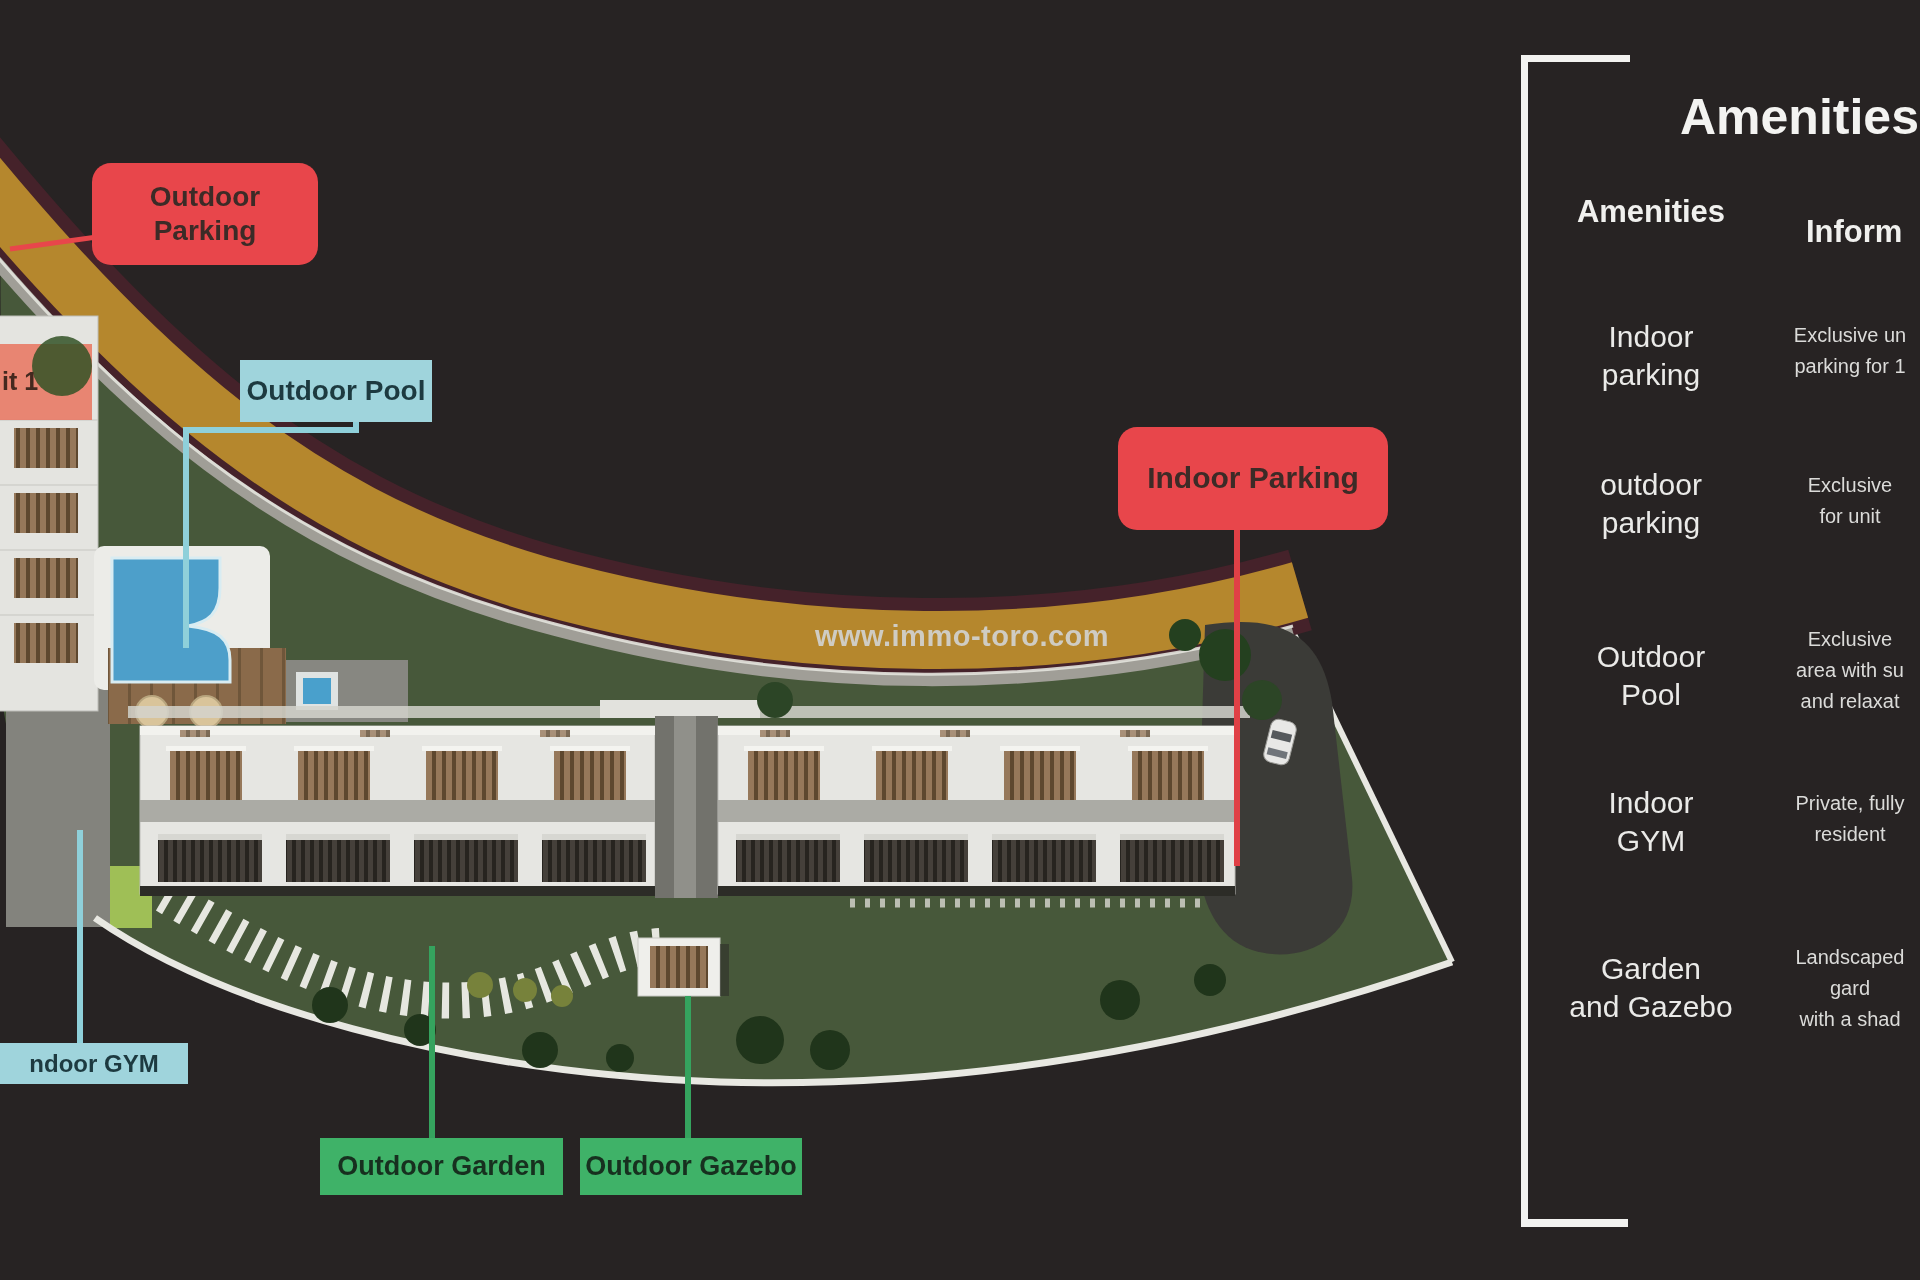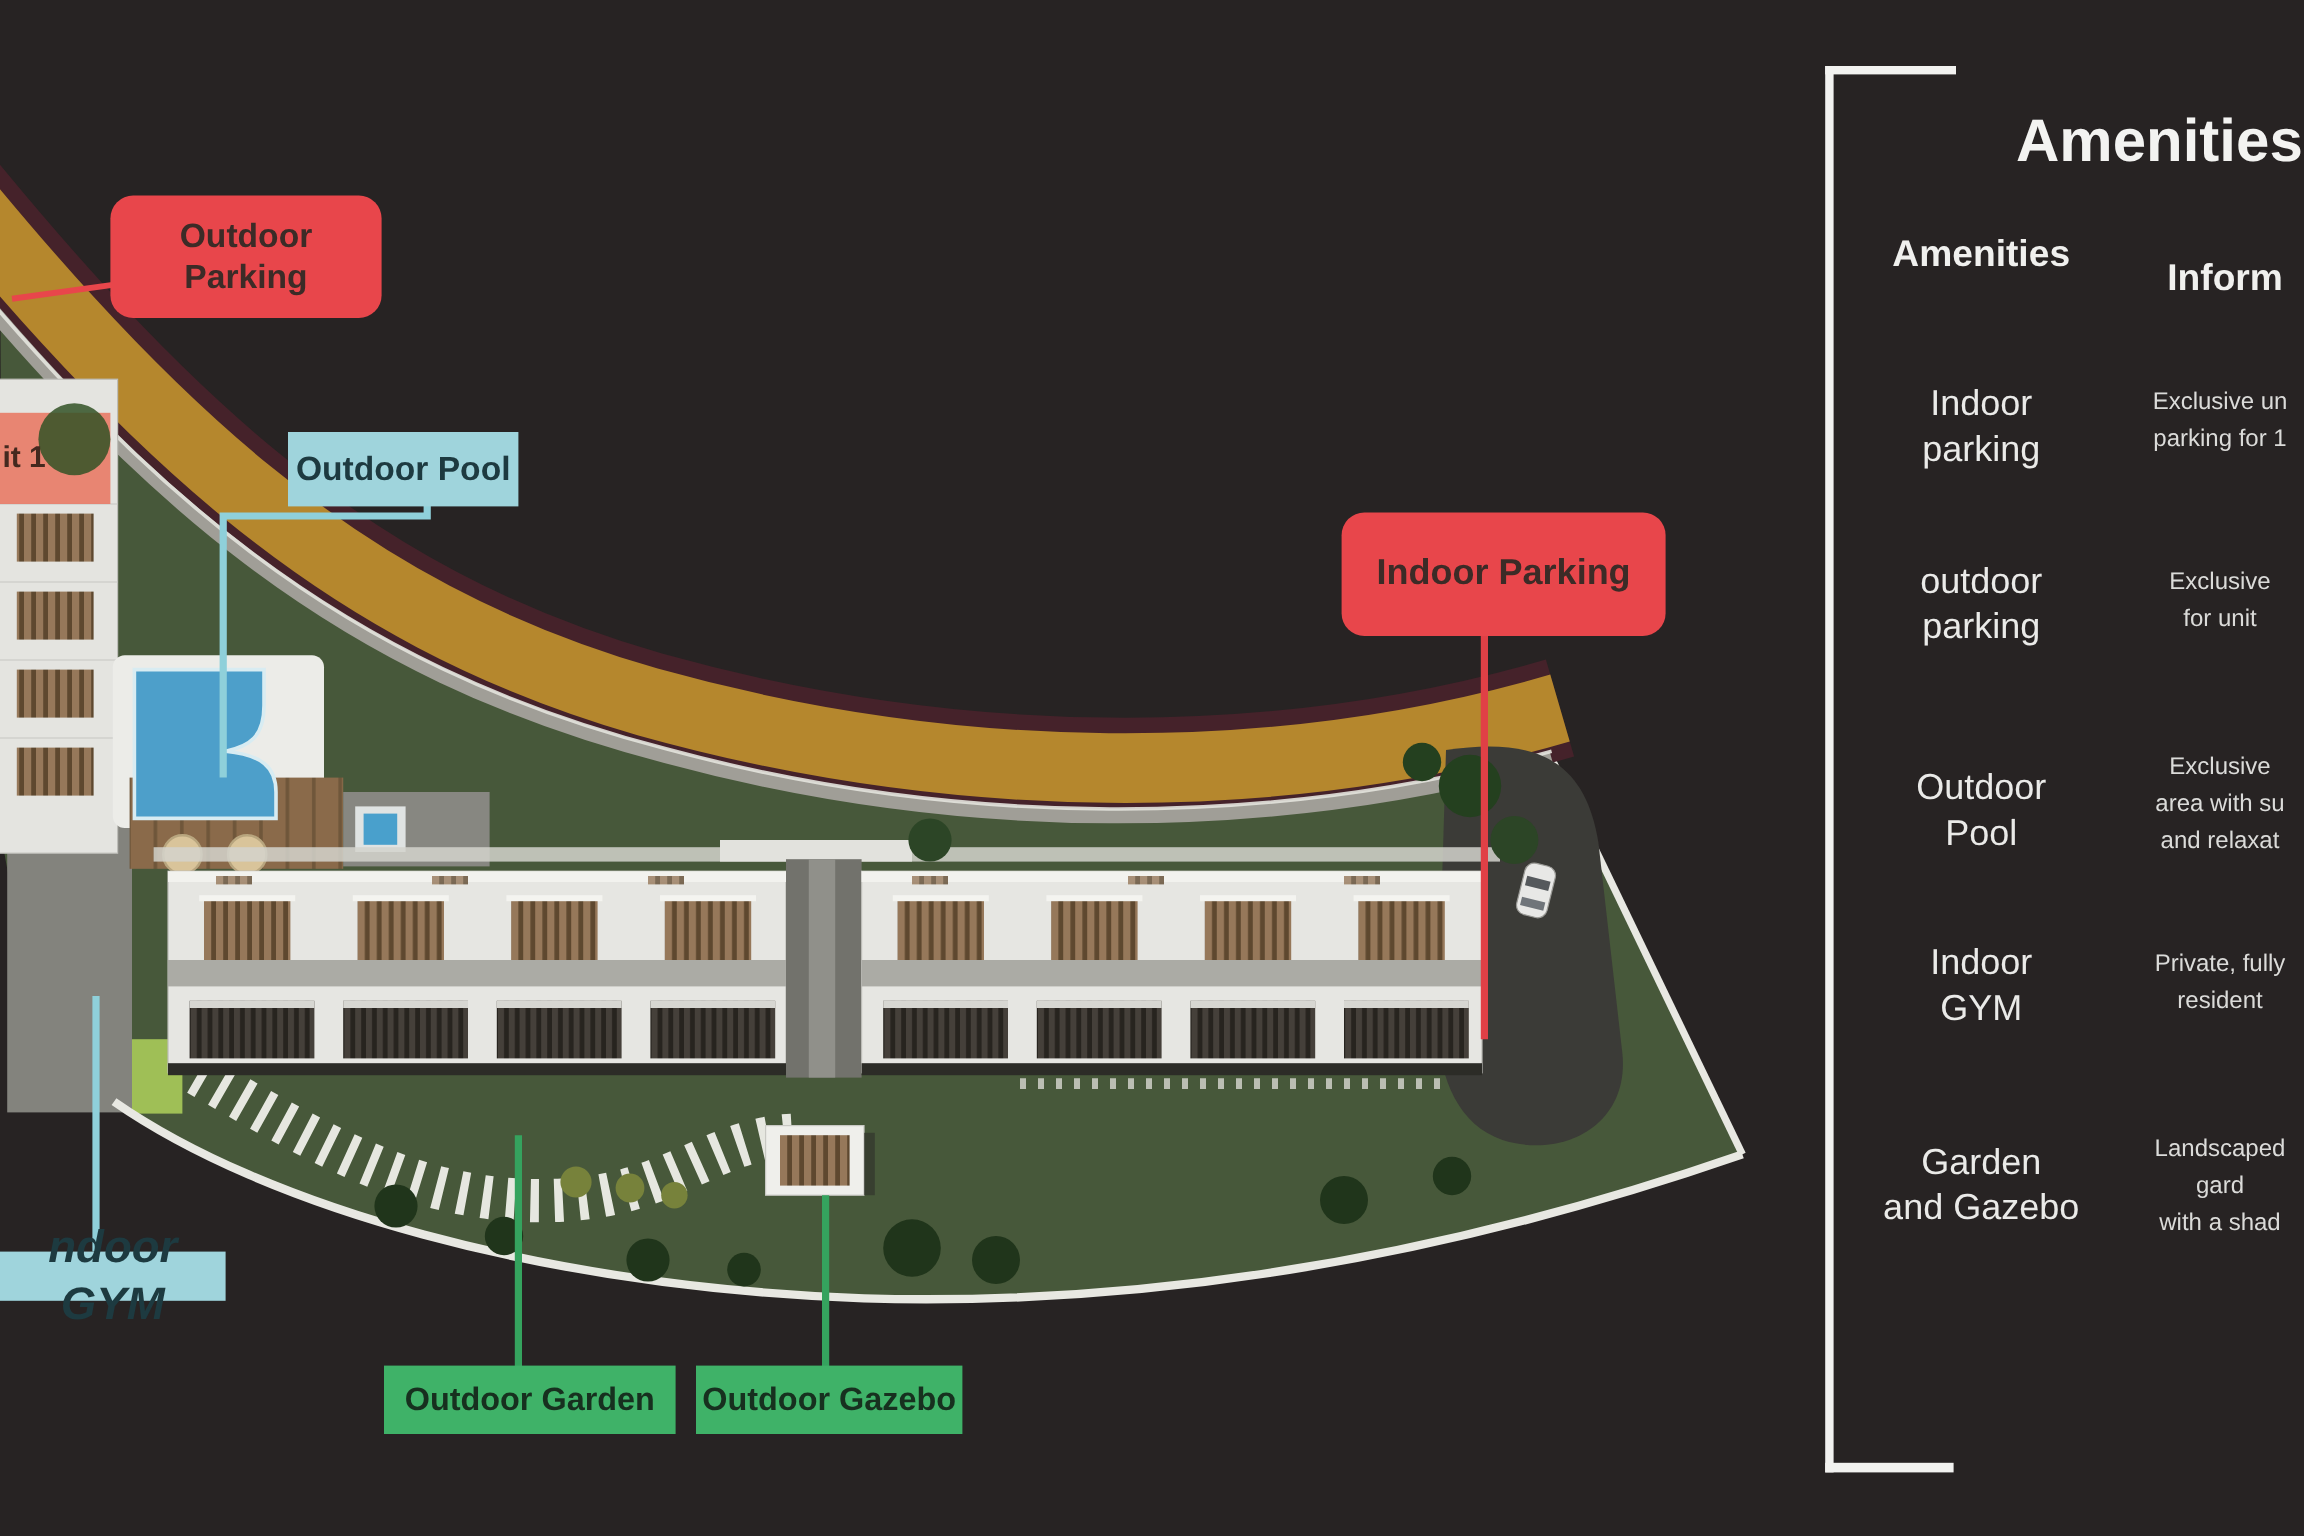--- a/index.html
+++ b/index.html
@@ -16,21 +16,21 @@
   .lbl{
     position:absolute;display:flex;align-items:center;justify-content:center;
     text-align:center;font-weight:bold;line-height:1.22;
   }
   .lbl-red{background:#e8464b;color:#3c2b27;border-radius:19px;}
   .lbl-cyan{background:#9fd4dc;color:#1d3a40;}
   .lbl-green{background:#3fb268;color:#17301f;}
   .lbl-outdoor-parking{left:92px;top:163px;width:226px;height:102px;font-size:28px;padding:0 34px;box-sizing:border-box;}
   .lbl-outdoor-pool{left:240px;top:360px;width:192px;height:62px;font-size:28px;}
   .lbl-indoor-parking{left:1118px;top:400px;width:270px;height:103px;font-size:30px;margin-top:27px;}
-  .lbl-indoor-gym{left:0px;top:1043px;width:188px;height:41px;font-size:38px;font-style:italic;}
+  .lbl-indoor-gym{left:0px;top:1043px;width:188px;height:41px;font-size:24px;}
   .lbl-outdoor-garden{left:320px;top:1138px;width:243px;height:57px;font-size:27px;}
   .lbl-public-gazebo{left:580px;top:1138px;width:222px;height:57px;font-size:27px;}
   .lbl-unit{left:2px;top:364px;width:60px;height:34px;font-size:25px;
     color:#44291f;background:transparent;justify-content:flex-start;}
 
   
   .watermark{
     position:absolute;left:812px;top:620px;width:300px;text-align:center;
     font-size:29px;font-weight:bold;color:#d2d2d0;letter-spacing:.5px;opacity:.92;
   }
@@ -210,20 +210,21 @@
   </svg>
 
   <div class="lbl lbl-red lbl-outdoor-parking">Outdoor Parking</div>
   <div class="lbl lbl-cyan lbl-outdoor-pool">Outdoor Pool</div>
   <div class="lbl lbl-red lbl-indoor-parking">Indoor Parking</div>
   <div class="lbl lbl-cyan lbl-indoor-gym">ndoor GYM</div>
   <div class="lbl lbl-green lbl-outdoor-garden">Outdoor Garden</div>
   <div class="lbl lbl-green lbl-public-gazebo">Outdoor Gazebo</div>
   <div class="lbl lbl-unit">it 1</div>
 
+  <div class="watermark">www.immo-toro.com</div>
 
   <div>
     <div class="bracket bracket-v"></div>
     <div class="bracket bracket-top"></div>
     <div class="bracket bracket-bot"></div>
 
     <div class="panel-title">Amenities</div>
 
     <div class="hdr hdr-amenities">Amenities</div>
     <div class="hdr hdr-information">Inform</div>

